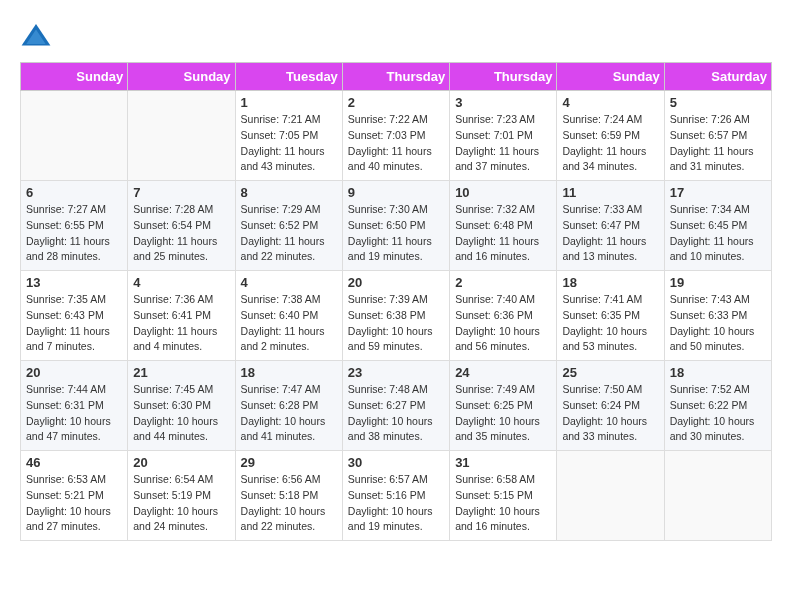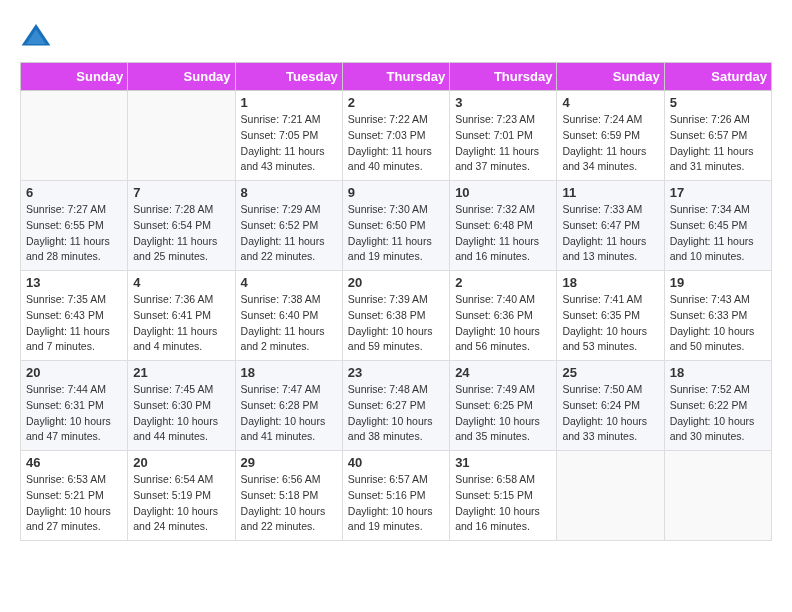--- a/index.html
+++ b/index.html
@@ -248,21 +248,21 @@
         </td>
         <td>
           <span class="day-num">20</span>
           <div class="day-info">Sunrise: 6:54 AM<br>Sunset: 5:19 PM<br>Daylight: 10 hours and 24 minutes.</div>
         </td>
         <td>
           <span class="day-num">29</span>
           <div class="day-info">Sunrise: 6:56 AM<br>Sunset: 5:18 PM<br>Daylight: 10 hours and 22 minutes.</div>
         </td>
         <td>
-          <span class="day-num">40</span>
+          <span class="day-num">30</span>
           <div class="day-info">Sunrise: 6:57 AM<br>Sunset: 5:16 PM<br>Daylight: 10 hours and 19 minutes.</div>
         </td>
         <td>
           <span class="day-num">31</span>
           <div class="day-info">Sunrise: 6:58 AM<br>Sunset: 5:15 PM<br>Daylight: 10 hours and 16 minutes.</div>
         </td>
         <td class="empty-cell"></td>
         <td class="empty-cell"></td>
       </tr>
     </tbody>

